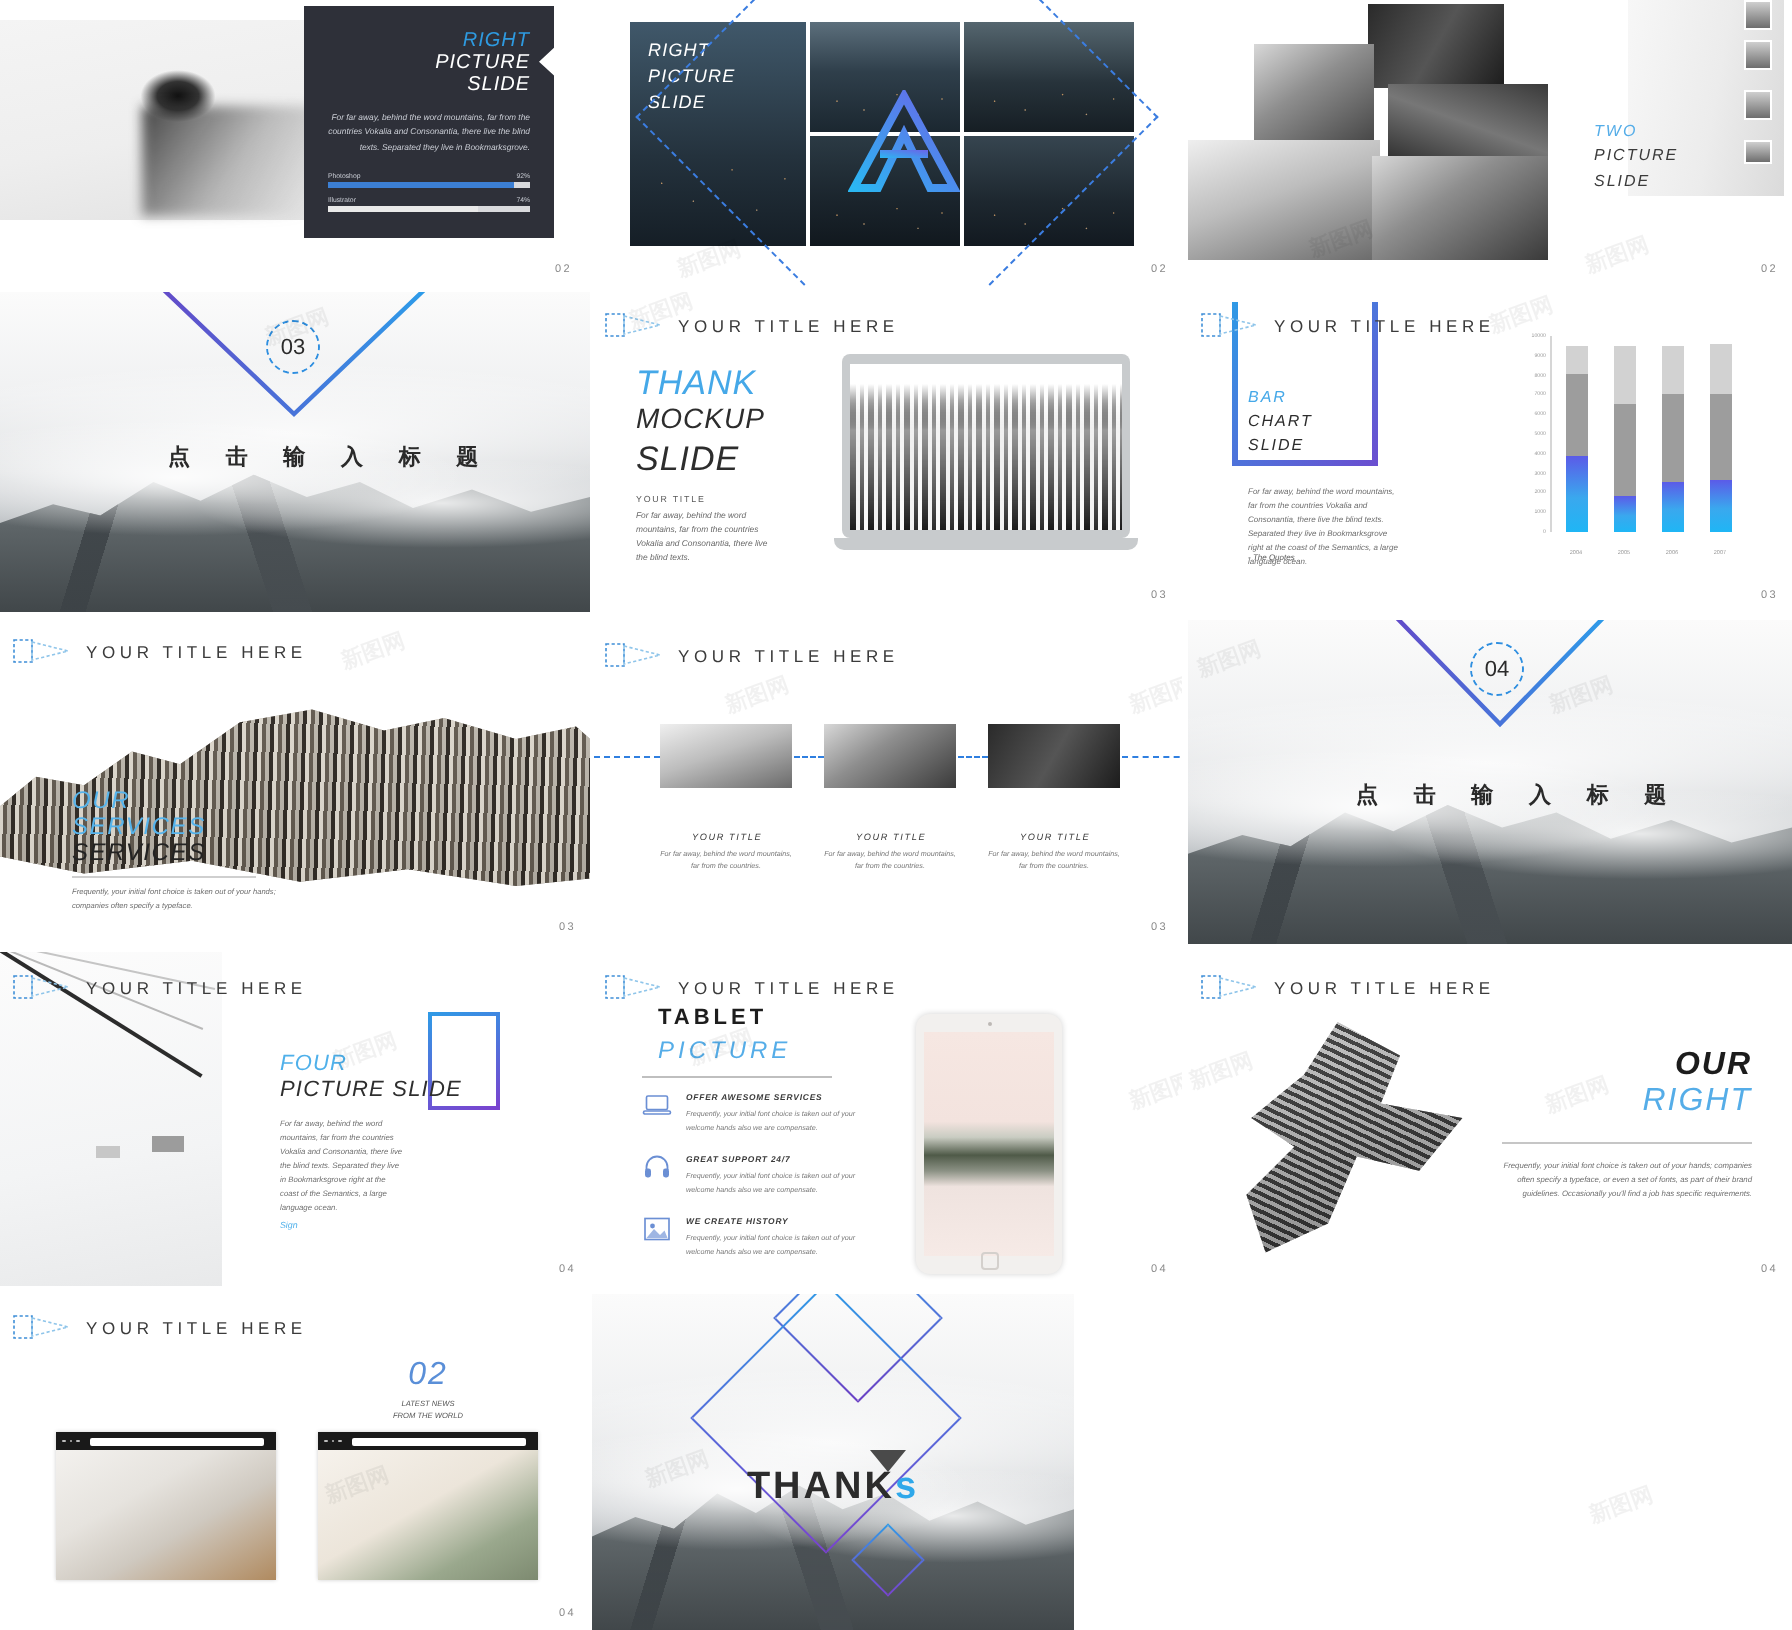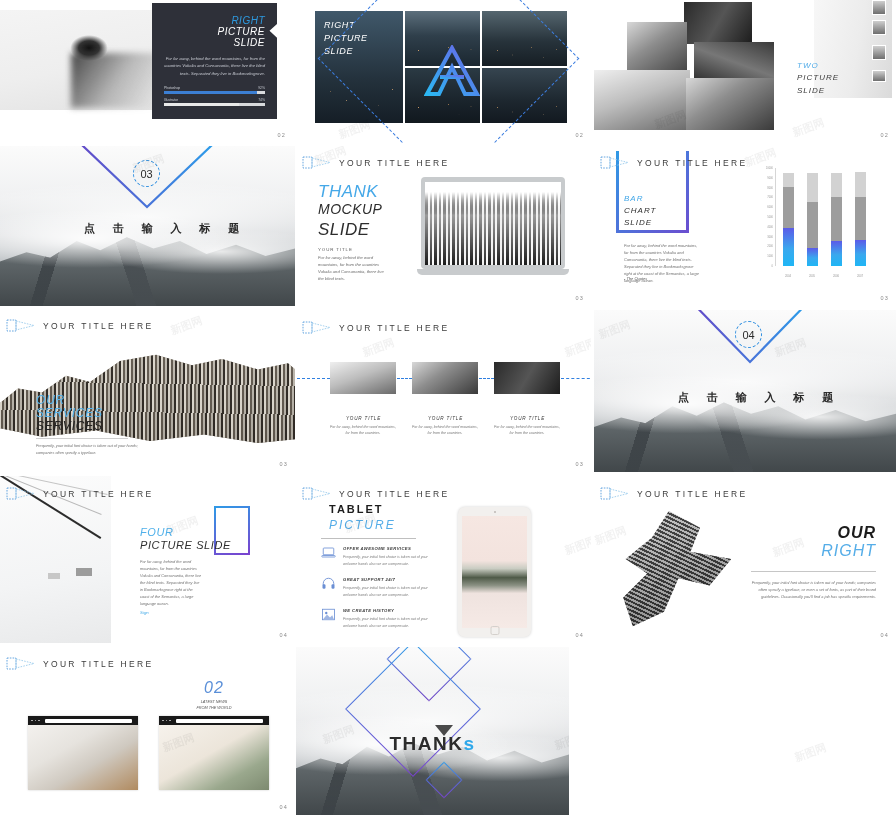--- a/index.html
+++ b/index.html
@@ -667,21 +667,21 @@
           <span class="dot"></span>
           <span class="dot"></span>
         <span class="url"></span>
       </div>
       <div class="bimg" style="background:linear-gradient(150deg,#f6f2ec 0%,#ece5da 45%,#9aa88d 75%,#7d8a70 100%)"></div>
     </div>
     <div class="wm" style="left:162px;top:88px;">新图网</div>
     <div class="pagenum">04</div>
   </div>
 
-  <div class="slide" style="left:296px;top:647px;width:273px;height:168px;">
+  <div class="slide" style="left:296px;top:647px;width:241px;height:168px;">
     <div class="mtn">
         <div class="peaks"></div>
         <div class="fog"></div>
       </div>
     <div class="dia" style="left:103px;top:-18px;width:60px;height:60px;border:1px solid;border-image:linear-gradient(135deg,#3aa8ee,#6b3fc4) 1;"></div>
     <div class="dia" style="left:69px;top:14px;width:96px;height:96px;border:1.8px solid;border-image:linear-gradient(135deg,#2f9ae6,#7a42cf) 1;"></div>
     <div class="dia" style="left:135px;top:120px;width:26px;height:26px;border:1.4px solid;border-image:linear-gradient(135deg,#2f9ae6,#7a42cf) 1;"></div>
     <svg style="position:absolute;left:139px;top:78px;" width="18" height="11" viewBox="0 0 18 11">
       <path d="M0 0 L18 0 L9 11 Z" fill="#4a4a4a"></path>
     </svg>

